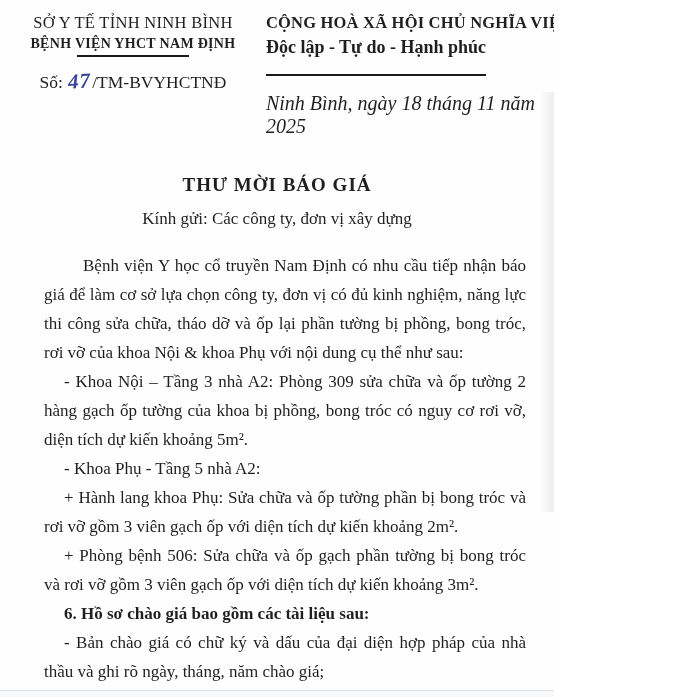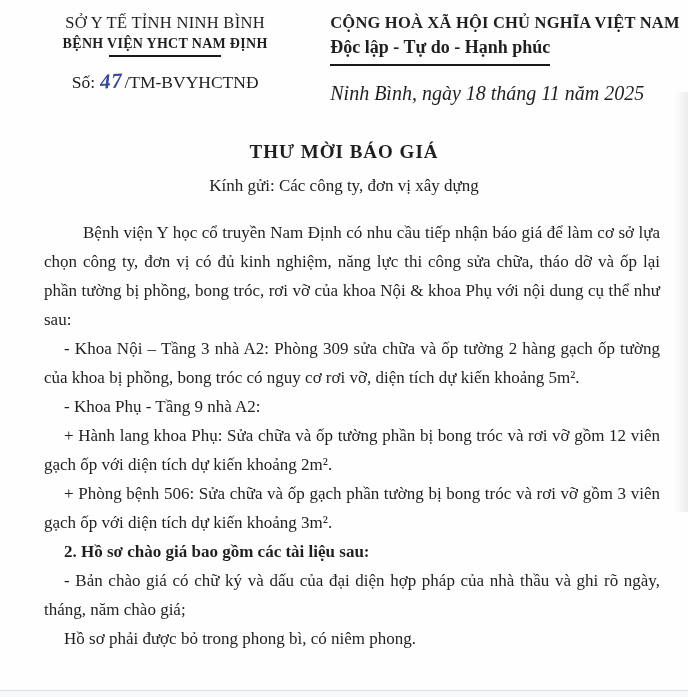--- a/index.html
+++ b/index.html
@@ -3,21 +3,21 @@
 <meta charset="utf-8">
 <style>
   html, body { margin: 0; padding: 0; }
   body {
     font-family: "Liberation Serif", "DejaVu Serif", serif;
     background: #ffffff;
     color: #1f1f1f;
   }
   .page {
     position: relative;
-    width: 688px;
+    width: 554px;
     height: 697px;
     background: #fefefe;
     overflow: hidden;
   }
   
   .header {
     display: flex;
     padding-top: 13px;
   }
   .header-left {
@@ -69,21 +69,21 @@
     font-size: 16.5px;
     font-weight: bold;
     letter-spacing: 0.2px;
     white-space: nowrap;
   }
   .motto {
     display: inline-block;
     font-size: 18px;
     font-weight: bold;
     margin-top: 4px;
-    padding-bottom: 6px;
+    padding-bottom: 16px;
     border-bottom: 2px solid #1a1a1a;
   }
   .dateline {
     margin-top: 16px;
     font-size: 20px;
     font-style: italic;
   }
   
   .title {
     margin-top: 36px;
@@ -150,24 +150,24 @@
       <div class="dateline">Ninh Bình, ngày 18 tháng 11 năm 2025</div>
     </div>
   </div>
 
   <div class="title">THƯ MỜI BÁO GIÁ</div>
   <div class="greeting">Kính gửi: Các công ty, đơn vị xây dựng</div>
 
   <div class="content">
     <p class="intro">Bệnh viện Y học cổ truyền Nam Định có nhu cầu tiếp nhận báo giá để làm cơ sở lựa chọn công ty, đơn vị có đủ kinh nghiệm, năng lực thi công sửa chữa, tháo dỡ và ốp lại phần tường bị phồng, bong tróc, rơi vỡ của khoa Nội &amp; khoa Phụ với nội dung cụ thể như sau:</p>
     <p>- Khoa Nội – Tầng 3 nhà A2: Phòng 309 sửa chữa và ốp tường 2 hàng gạch ốp tường của khoa bị phồng, bong tróc có nguy cơ rơi vỡ, diện tích dự kiến khoảng 5m².</p>
-    <p>- Khoa Phụ - Tầng 9 nhà A2:</p>
-    <p>+ Hành lang khoa Phụ: Sửa chữa và ốp tường phần bị bong tróc và rơi vỡ gồm 12 viên gạch ốp với diện tích dự kiến khoảng 2m².</p>
+    <p>- Khoa Phụ - Tầng 5 nhà A2:</p>
+    <p>+ Hành lang khoa Phụ: Sửa chữa và ốp tường phần bị bong tróc và rơi vỡ gồm 3 viên gạch ốp với diện tích dự kiến khoảng 2m².</p>
     <p>+ Phòng bệnh 506: Sửa chữa và ốp gạch phần tường bị bong tróc và rơi vỡ gồm 3 viên gạch ốp với diện tích dự kiến khoảng 3m².</p>
-    <p class="bold">2. Hồ sơ chào giá bao gồm các tài liệu sau:</p>
+    <p class="bold">6. Hồ sơ chào giá bao gồm các tài liệu sau:</p>
     <p>- Bản chào giá có chữ ký và dấu của đại diện hợp pháp của nhà thầu và ghi rõ ngày, tháng, năm chào giá;</p>
     <p>Hồ sơ phải được bỏ trong phong bì, có niêm phong.</p>
   </div>
 
   <div class="right-shade"></div>
   <div class="bottom-strip"></div>
 
 </div>
 
 </body></html>

